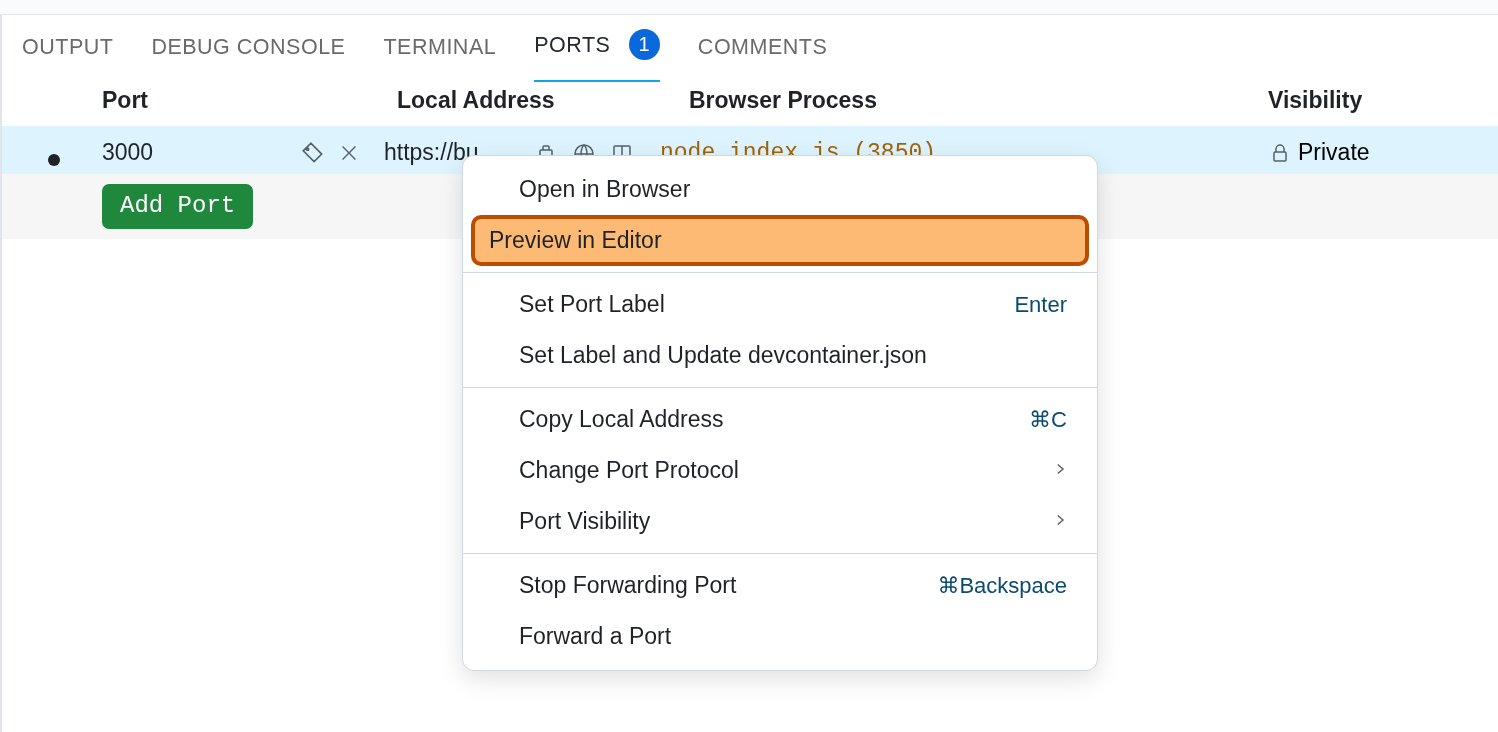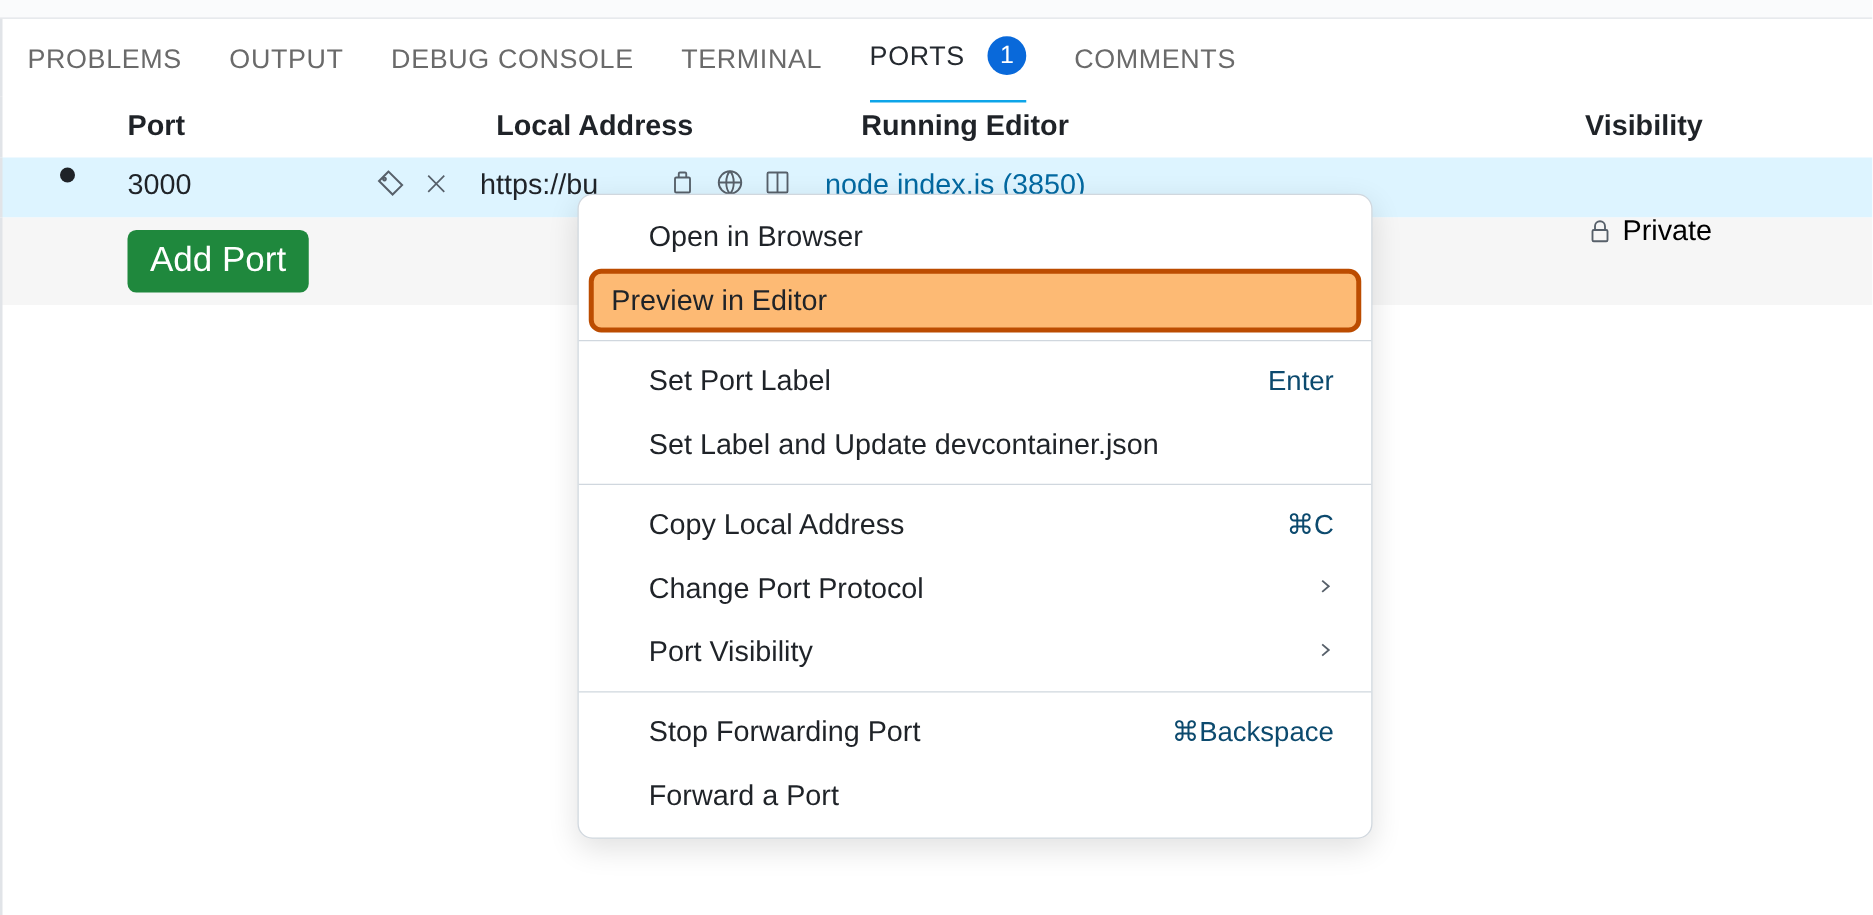--- a/index.html
+++ b/index.html
@@ -64,21 +64,21 @@
       font-size: 23px;
       color: #1f2328;
       border-left: 2px solid #e1e4e8;
     }
     .col-port { width: 295px; }
     .col-local { width: 292px; }
     .col-process { flex: 1; }
     .col-visibility { width: 230px; padding-right: 4px; }
     .port-row {
       display: flex;
-      align-items: flex-start;
+      align-items: flex-end;
       background: #ddf4ff;
       padding: 8px 0 8px 46px;
       font-size: 23px;
       height: 48px;
       border-left: 2px solid #e1e4e8;
     }
     .port-dot {
       width: 12px;
       height: 12px;
       background: #1f2328;
@@ -99,22 +99,23 @@
       white-space: nowrap;
     }
     .port-local-icons {
       display: flex;
       gap: 14px;
       align-items: center;
       margin-right: 26px;
     }
     .port-process {
       flex: 1;
-      color: #0369a1;
+      color: #a16207;
       overflow: hidden;
+      font-family: Liberation Mono, monospace;
     }
     .port-visibility {
       width: 230px;
       display: flex;
       align-items: center;
       gap: 6px;
       padding-right: 20px;
       margin-top: 37px;
     }
     .add-row {
@@ -127,23 +128,24 @@
     .left-rail {
       border-left: 2px solid #e1e4e8;
       height: 100%;
     }
     .add-button {
       background: #1f883d;
       color: #ffffff;
       border: none;
       border-radius: 7px;
       padding: 8px 18px 10px 18px;
-      font-size: 28px;
+      font-size: 24px;
       font-weight: 500;
       cursor: pointer;
+      font-family: Liberation Mono, monospace;
     }
     .context-menu {
       position: absolute;
       left: 462px;
       top: 155px;
       width: 636px;
       background: #ffffff;
       border: 1px solid #d0d7de;
       border-radius: 12px;
       box-shadow: 0 8px 24px rgba(0,0,0,0.12);
@@ -192,35 +194,34 @@
       fill: none;
       stroke-width: 1.5;
     }
   </style>
 </head>
 <body>
 
 <div class="top-border"></div>
 
 <div class="tabs-row">
-  <div class="tab">PROBLEMS</div>
   <div class="tab">OUTPUT</div>
   <div class="tab">DEBUG CONSOLE</div>
   <div class="tab">TERMINAL</div>
   <div class="tab active">
     <span>PORTS</span>
     <span class="tab-badge">1</span>
   </div>
   <div class="tab">COMMENTS</div>
 </div>
 
 <div class="table-header">
   <div class="col-port">Port</div>
   <div class="col-local">Local Address</div>
-  <div class="col-process">Running Editor</div>
+  <div class="col-process">Browser Process</div>
   <div class="col-visibility">Visibility</div>
 </div>
 
 <div class="port-row">
   <div class="port-dot"></div>
   <div class="port-num">3000</div>
   <div class="port-icons">
     <svg class="icon" width="26" height="26" viewBox="0 0 24 24">
       <path d="M10 3L3 10L13 20L20 13L10 3Z M7 7.5 a1 1 0 1 0 0.01 0"></path>
     </svg>

